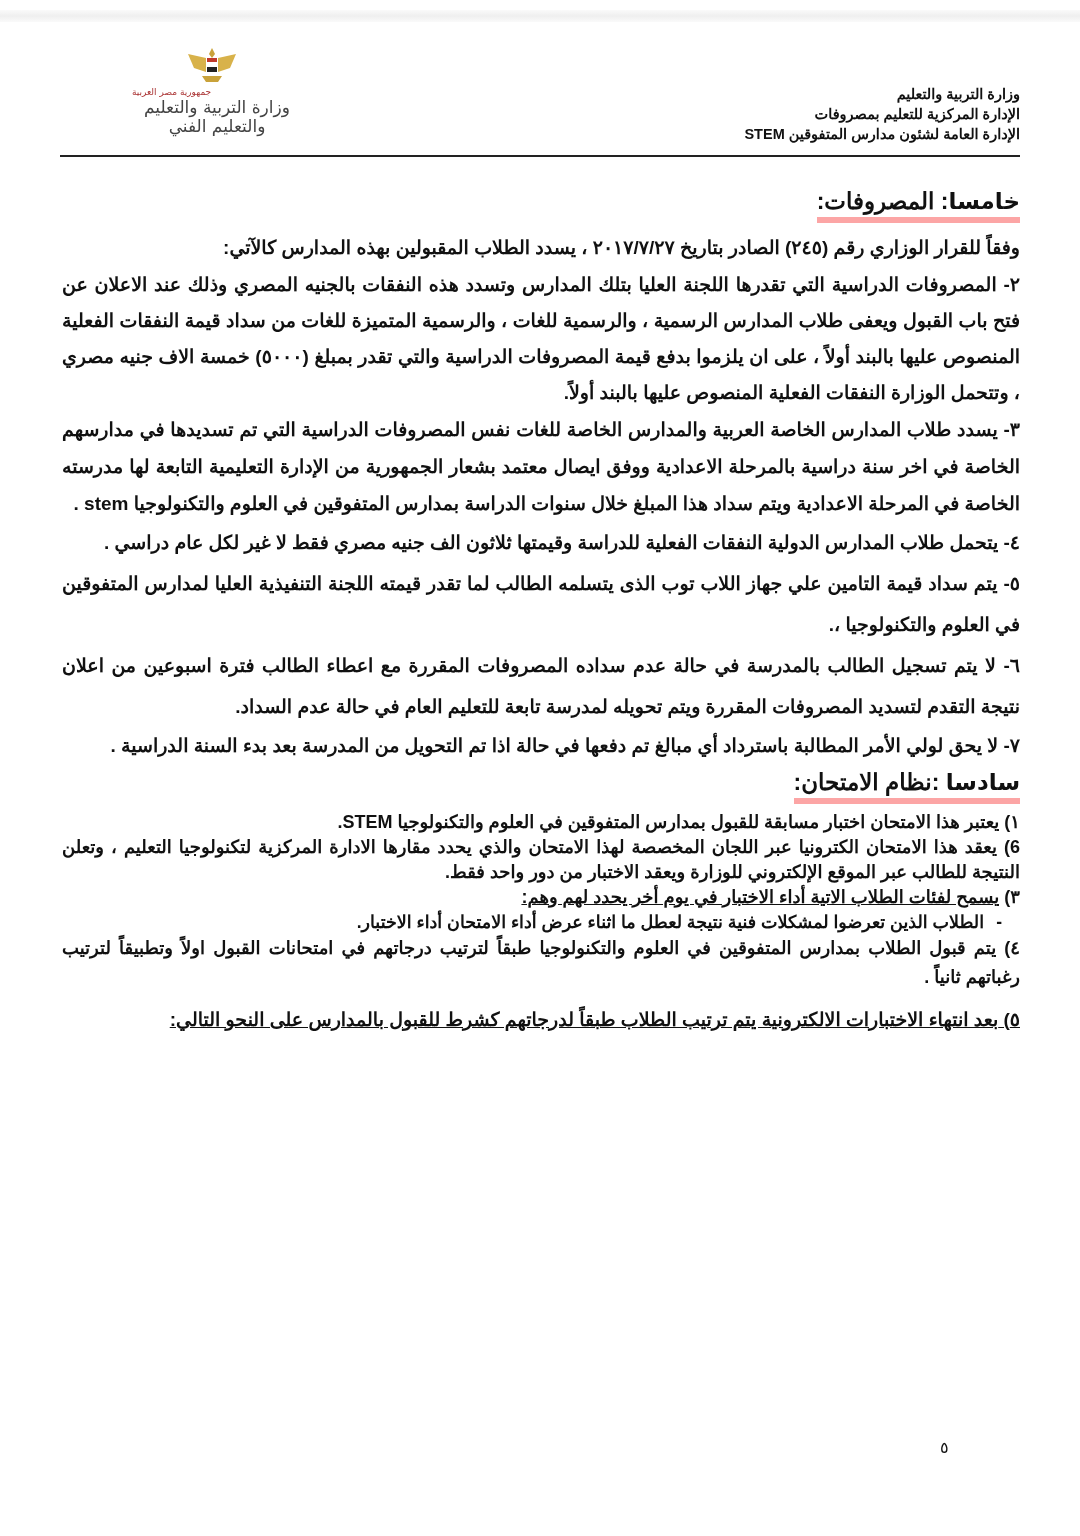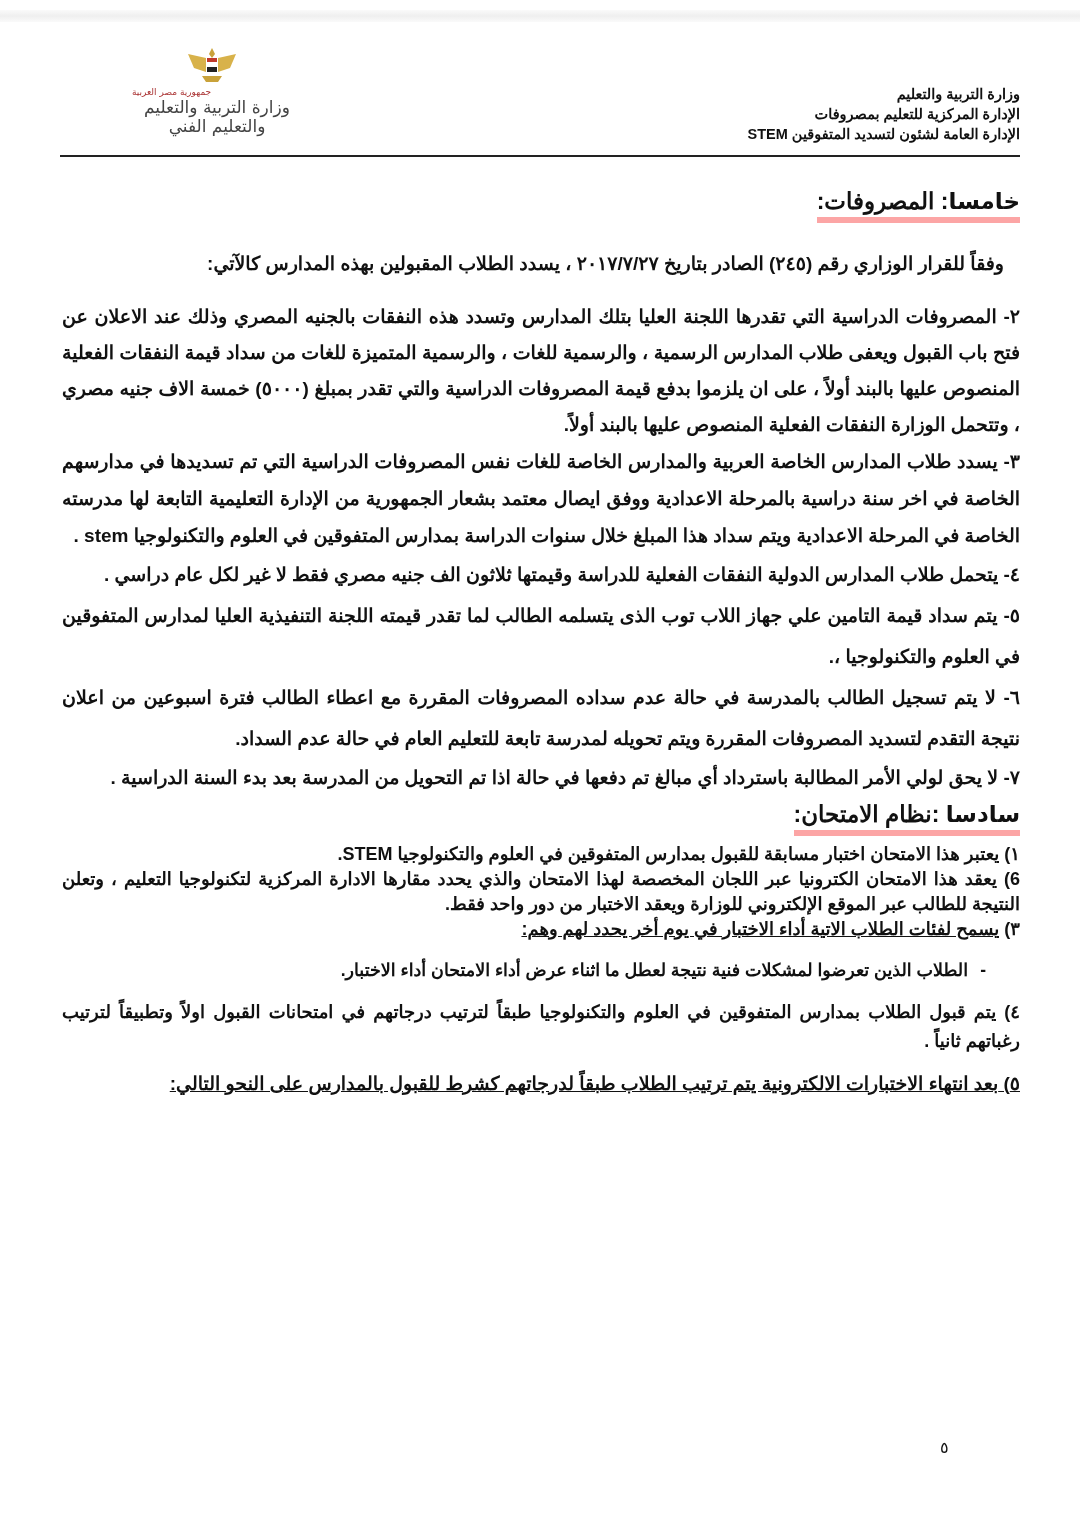--- a/index.html
+++ b/index.html
@@ -17,21 +17,21 @@
   .logo .cal { position: absolute; left: 0; top: 58px; width: 170px; text-align: center;
                font-family: "DejaVu Serif", serif; font-size: 17px; line-height: 19px; color: #444; direction: rtl;
                letter-spacing: -1px; }
   .hrule { position: absolute; left: 60px; top: 155px; width: 960px; height: 2px; background: #222; }
 
   .doc { position: absolute; left: 62px; top: 188px; width: 958px; direction: rtl; text-align: justify;
          font-family: "Liberation Sans", sans-serif; font-weight: bold; font-size: 19px; }
   .sec-title { display: inline-block; font-size: 23px; font-weight: bold; border-bottom: 6px solid #fca5a5;
                padding-bottom: 2px; margin-bottom: 6px; }
   .sec-title .lead { font-family: "DejaVu Sans", sans-serif; font-weight: 900; }
-  p { margin: 16px; }
+  p { margin: 0; }
   .lh-wide { line-height: 38px; }
   .lh-tight { line-height: 25px; }
   .item { margin: 0; }
   .ul { text-decoration: underline; }
   .bullet-row { padding-right: 18px; line-height: 24px; font-size: 17.5px; }
   .bullet-row .dash { display: inline-block; width: 18px; }
   .exam { font-size: 18px; }
   .last { font-size: 19px; text-decoration: underline; margin-top: 16px; }
   .pagenum { position: absolute; left: 940px; top: 1438px; font-size: 16px; font-family: "DejaVu Sans", sans-serif; }
 </style>
@@ -53,21 +53,21 @@
     </svg>
     <div class="rep">جمهورية مصر العربية</div>
     <div class="cal">
       <div>وزارة التربية والتعليم</div>
       <div>والتعليم الفني</div>
     </div>
   </div>
   <div class="header-lines">
     <div>وزارة التربية والتعليم</div>
     <div>الإدارة المركزية للتعليم بمصروفات</div>
-    <div>الإدارة العامة لشئون لتسديد المتفوقين STEM</div>
+    <div>الإدارة العامة لشئون مدارس المتفوقين STEM</div>
   </div>
 </div>
 <div class="hrule"></div>
 
 <div class="doc">
   <div class="sec-title">
     <span class="lead">خامسا</span><span>: المصروفات:</span>
   </div>
   <p class="lh-wide">وفقاً للقرار الوزاري رقم  (٢٤٥)  الصادر بتاريخ ٢٠١٧/٧/٢٧ ، يسدد الطلاب المقبولين بهذه المدارس كالآتي:</p>
   <p class="item lh-wide" style="line-height:36px">٢- المصروفات الدراسية التي تقدرها اللجنة العليا بتلك المدارس وتسدد هذه النفقات بالجنيه المصري وذلك عند الاعلان عن فتح باب القبول ويعفى طلاب المدارس الرسمية ، والرسمية للغات ، والرسمية المتميزة للغات من سداد قيمة النفقات الفعلية المنصوص عليها بالبند أولاً ، على ان يلزموا بدفع قيمة المصروفات الدراسية والتي تقدر بمبلغ (٥٠٠٠) خمسة الاف جنيه مصري ، وتتحمل الوزارة النفقات الفعلية المنصوص عليها بالبند أولاً.</p>

